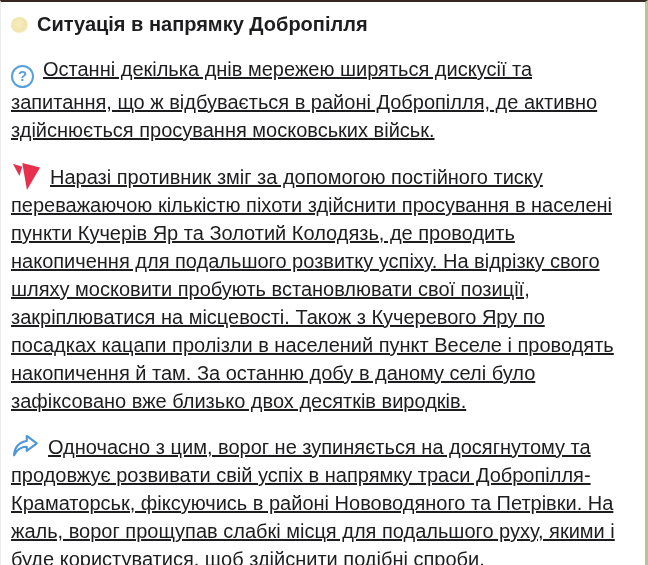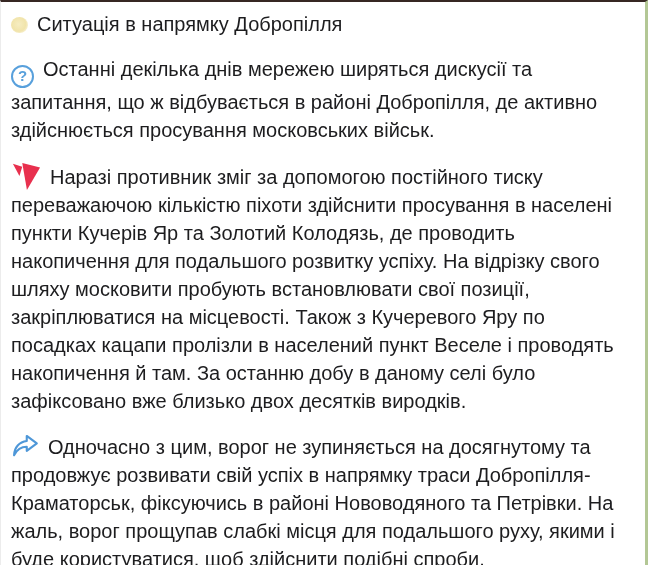--- a/index.html
+++ b/index.html
@@ -16,22 +16,22 @@
     border-top: 2px solid var(--top-border, #362723);
     border-right: 3px solid var(--right-border, #b3c795);
     border-left: 1px solid #ececec;
   }
   .content {
     padding: 8px 26px 6px 10px;
     color: #1d1d1f;
     font-size: 20px;
     line-height: 28px;
   }
-  .title { font-weight: normal; }
-  .para { margin-top: 17px; }
+  .title { font-weight: bold; }
+  .para { margin-top: 17px; text-decoration: underline; }
   .emoji {
     display: inline-block;
     vertical-align: -4px;
     margin-right: 9px;
   }
   .yellow-blob {
     width: 17px; height: 16px;
     border-radius: 50%;
     background: radial-gradient(circle at 45% 45%, #f6edc2 0%, #f1e4ab 55%, rgba(241,228,171,0) 100%);
     vertical-align: -2px;

